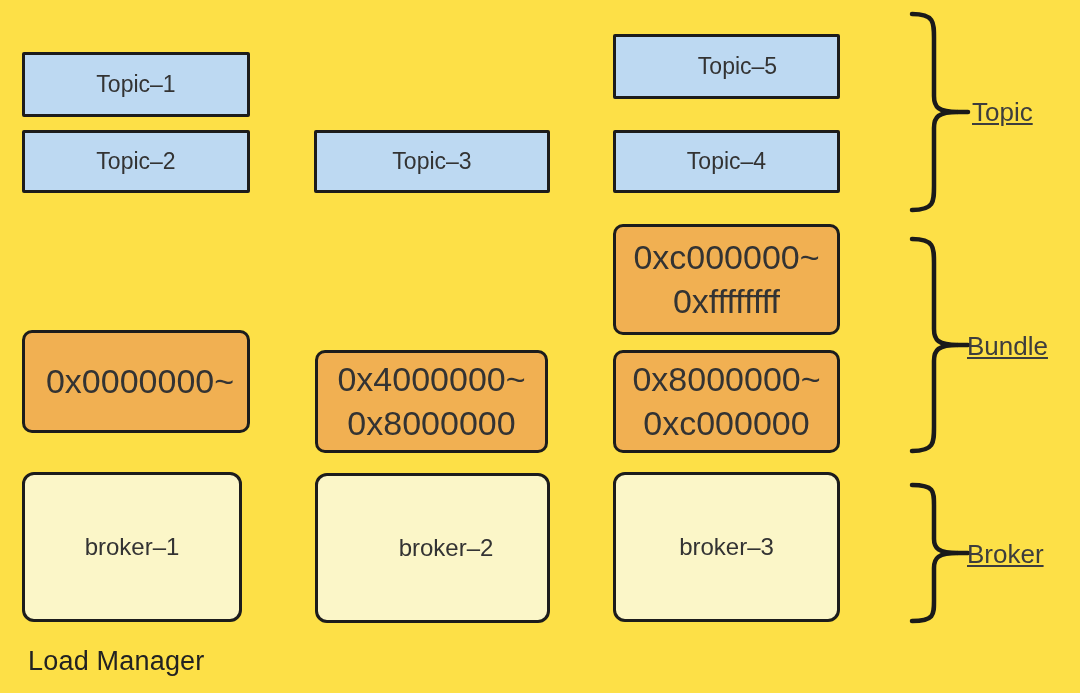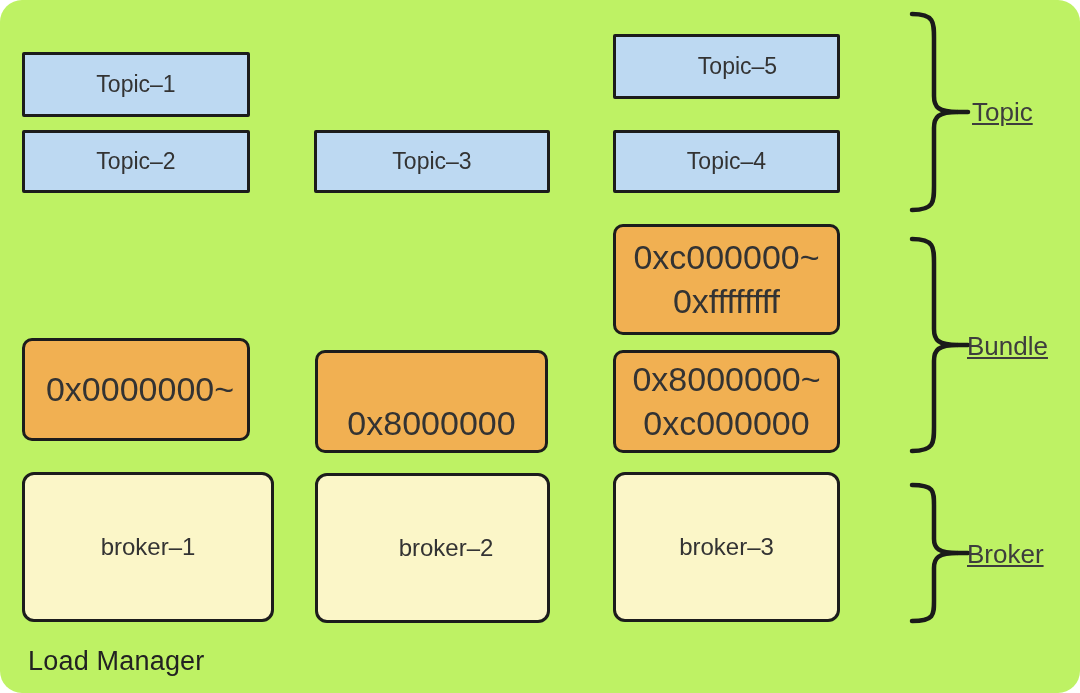--- a/index.html
+++ b/index.html
@@ -1,23 +1,22 @@
 <!DOCTYPE html>
 <html style="--topic-fill: #BDD9F2; --bundle-fill: #F1B052; --broker-fill: #FBF6C8; --border: #1C1C1C;"><head>
 <meta charset="utf-8">
 <style>
   html, body { margin: 0; padding: 0; background: #ffffff; }
   .canvas {
     position: relative;
     width: 1080px;
     height: 693px;
-    background: #bef264;
+    background: #fde047;
     font-family: "Liberation Sans", "DejaVu Sans", sans-serif;
     overflow: hidden;
-    border-radius: 22px;
   }
   .box {
     position: absolute;
     box-sizing: border-box;
     display: flex;
     align-items: center;
     justify-content: center;
     text-align: center;
     color: #333333;
   }
@@ -36,22 +35,22 @@
   }
   .broker {
     background: var(--broker-fill, #FBF6C8);
     border: 3px solid var(--border, #1c1c1c);
     border-radius: 12px;
     font-size: 24px;
   }
   
   #topic-1  { left: 22px;  top: 52px;  width: 228px; height: 65px; }
   #topic-2  { left: 22px;  top: 130px; width: 228px; height: 63px; }
-  #bundle-04{ left: 22px;  top: 338px; width: 228px; height: 103px; padding-left: 8px; }
-  #broker-1 { left: 22px;  top: 472px; width: 252px; height: 150px; }
+  #bundle-04{ left: 22px;  top: 330px; width: 228px; height: 103px; padding-left: 8px; }
+  #broker-1 { left: 22px;  top: 472px; width: 220px; height: 150px; }
   
   #topic-3  { left: 314px; top: 130px; width: 236px; height: 63px; }
   #bundle-48{ left: 315px; top: 350px; width: 233px; height: 103px; }
   #broker-2 { left: 315px; top: 473px; width: 235px; height: 150px; padding-left: 27px; }
   
   #topic-5  { left: 613px; top: 34px;  width: 227px; height: 65px; padding-left: 22px; }
   #topic-4  { left: 613px; top: 130px; width: 227px; height: 63px; }
   #bundle-cf{ left: 613px; top: 224px; width: 227px; height: 111px; }
   #bundle-8c{ left: 613px; top: 350px; width: 227px; height: 103px; }
   #broker-3 { left: 613px; top: 472px; width: 227px; height: 150px; }
@@ -112,21 +111,21 @@
     <span>Topic–4</span>
   </div>
 
   <div class="box bundle" id="bundle-04">
     <span>
       <span>0x0000000~</span><br>
     </span>
   </div>
   <div class="box bundle" id="bundle-48">
     <span>
-      <br>
+      <span>0x4000000~</span><br>
       <span>0x8000000</span>
     </span>
   </div>
   <div class="box bundle" id="bundle-cf">
     <span>
       <span>0xc000000~</span><br>
       <span>0xffffffff</span>
     </span>
   </div>
   <div class="box bundle" id="bundle-8c">

